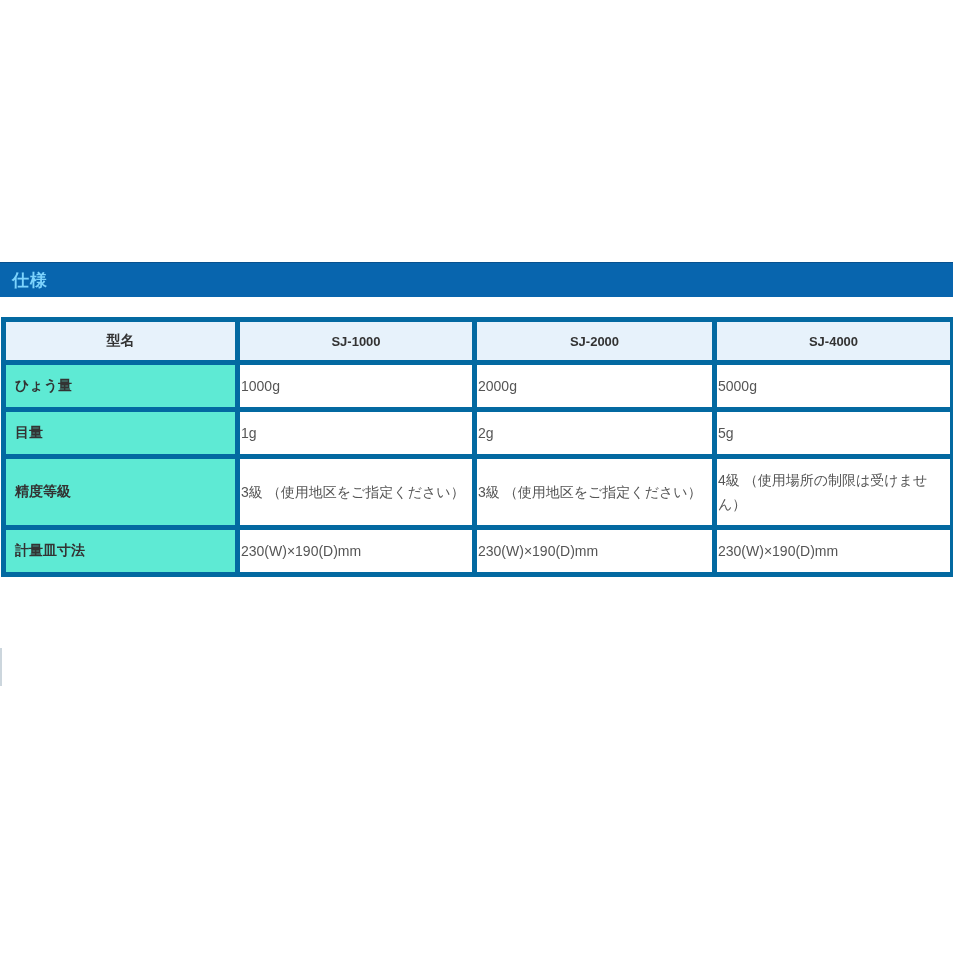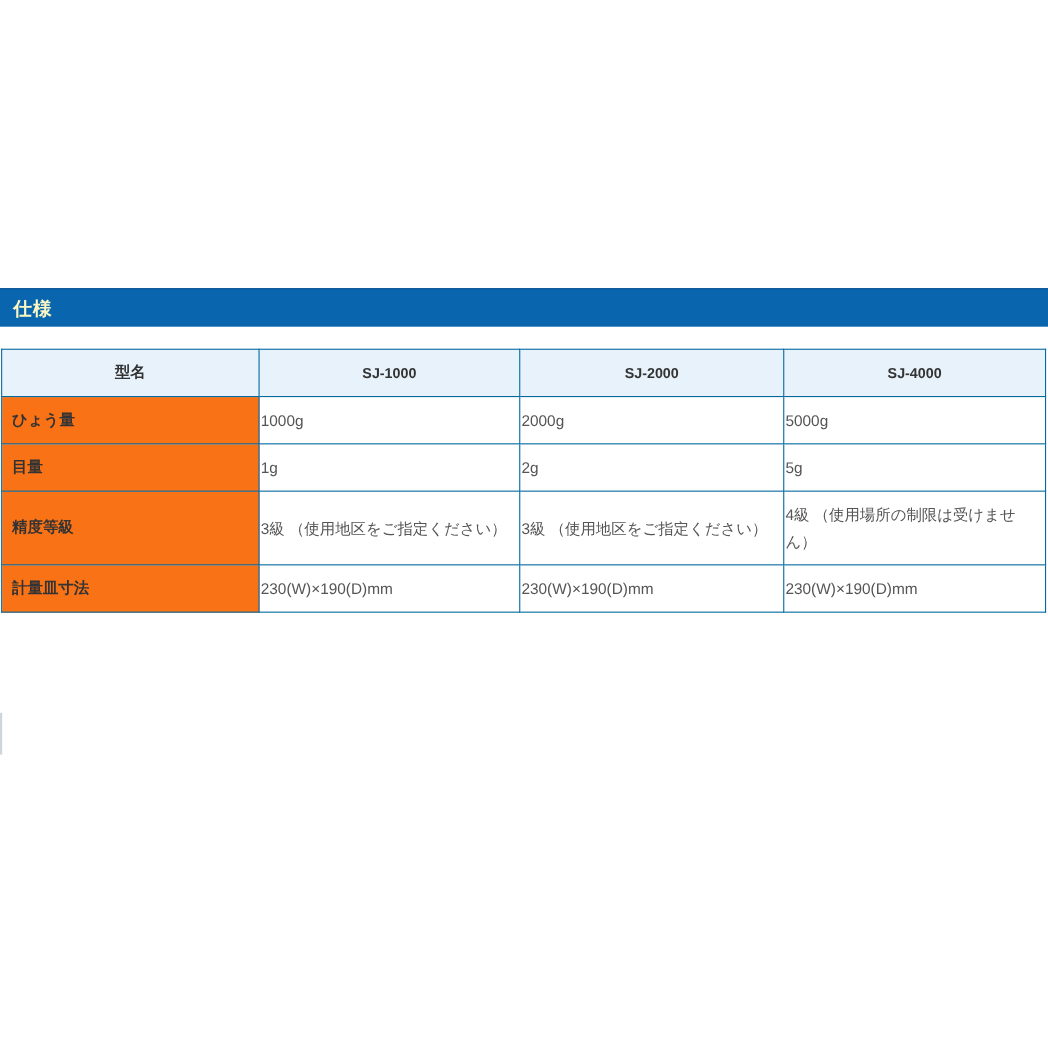--- a/index.html
+++ b/index.html
@@ -21,57 +21,57 @@
     left: 0;
     width: 953px;
     height: 35px;
     background: #0865ae;
     border-top: 1px solid #07518f;
     box-sizing: border-box;
     display: flex;
     align-items: center;
   }
   .section-bar .title {
-    color: #fef9c3;
+    color: #7dd3fc;
     font-size: 17px;
     font-weight: bold;
     padding-left: 12px;
     letter-spacing: 1px;
   }
   table.spec-table {
     position: absolute;
     top: 317px;
     left: 1px;
     width: 949px;
     border-collapse: collapse;
     table-layout: fixed;
   }
   .spec-table col.c0 { width: 234px; }
   .spec-table col.c1 { width: 237px; }
   .spec-table col.c2 { width: 240px; }
   .spec-table col.c3 { width: 238px; }
   .spec-table th, .spec-table td {
-    border: 1px solid #0369a1;
+    border: 5px solid #0369a1;
     font-size: 14px;
     vertical-align: middle;
     box-sizing: border-box;
     overflow-wrap: break-word;
   }
   .spec-table thead th {
     background: #e7f2fb;
     color: #333333;
     font-weight: bold;
     text-align: center;
     height: 43px;
   }
   .spec-table thead th.model {
     font-size: 13px;
   }
   .spec-table tbody th.row-label {
-    background: #f97316;
+    background: #5eead4;
     color: #333333;
     font-weight: bold;
     text-align: left;
     padding: 9px 8px 9px 9px;
     height: 43px;
   }
   .spec-table tbody td.value {
     background: #ffffff;
     color: #555555;
     text-align: left;

